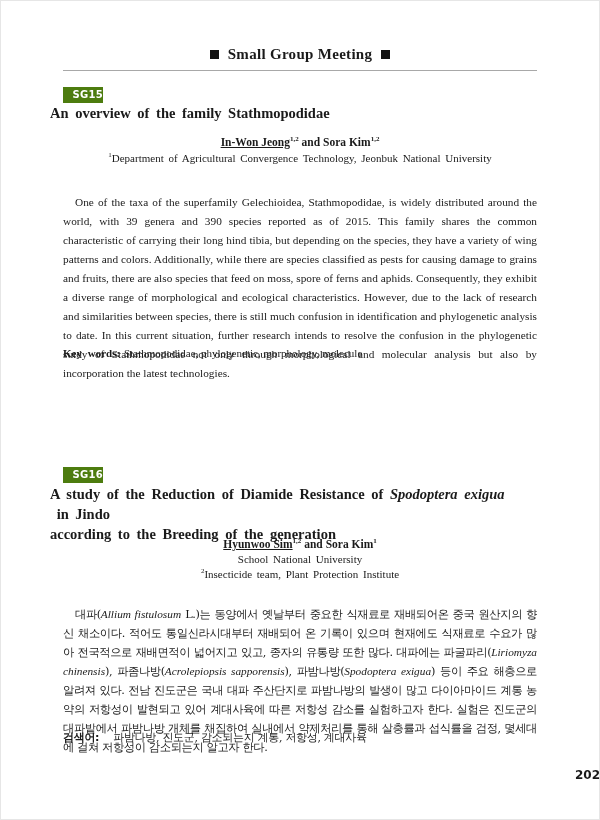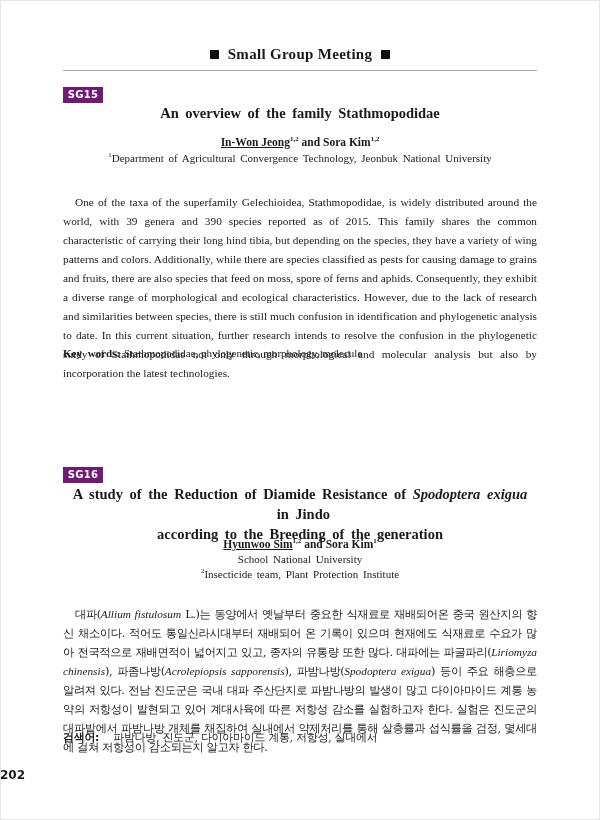--- a/index.html
+++ b/index.html
@@ -13,26 +13,26 @@
     }
     .running-header {
       position: absolute; top: 46px; left: 0; width: 600px; text-align: center;
       font-size: 15px; font-weight: bold; letter-spacing: 0.3px;
     }
     .running-header .sq { display: inline-block; width: 9px; height: 9px; background: #111; vertical-align: 0px; margin: 0 5px; }
     .header-rule {
       position: absolute; top: 70px; left: 63px; width: 474px; height: 1px; background: #a8a8a8;
     }
     .badge {
-      position: absolute; left: 63px; width: 40px; height: 16px; background: #701a75; color: #fff;
+      position: absolute; left: 63px; width: 40px; height: 16px; background: #4d7c0f; color: #fff;
       font-family: "DejaVu Sans", sans-serif; font-weight: bold; font-size: 10px;
-      text-align: center; line-height: 16px; letter-spacing: 0.3px;
+      text-align: right; line-height: 16px; letter-spacing: 0.3px;
     }
     .title {
-      position: absolute; left: 50px; width: 500px; text-align: center; font-weight: bold;
+      position: absolute; left: 50px; width: 500px; text-align: left; font-weight: bold;
       font-size: 14.5px; word-spacing: 3px; line-height: 20px;
     }
     .authors {
       position: absolute; left: 50px; width: 500px; text-align: center; font-weight: bold; font-size: 11.5px;
     }
     .authors .u { text-decoration: underline; }
     sup { font-size: 7px; vertical-align: 5px; line-height: 0; }
     .affil {
       position: absolute; left: 40px; width: 520px; text-align: center; font-size: 11px; line-height: 15px; word-spacing: 2px;
     }
@@ -43,21 +43,21 @@
     .keywords { position: absolute; left: 63px; width: 474px; font-size: 11px; }
     .keywords .lbl { font-weight: bold; word-spacing: 3px; margin-right: 4px; margin-top: 8px; }
     .kr-abstract {
       position: absolute; left: 63px; width: 474px; font-size: 11.3px; line-height: 19px; text-align: justify;
       text-indent: 12px; font-family: "DejaVu Serif", serif; letter-spacing: -0.4px;
     }
     .kr-abstract i { font-family: "Liberation Serif", serif; letter-spacing: 0; }
     .kr-keywords { position: absolute; left: 63px; width: 474px; font-size: 11px; font-family: "DejaVu Serif", serif; letter-spacing: -0.3px; }
     .kr-keywords .lbl { font-weight: bold; font-family: "DejaVu Sans", sans-serif; margin-right: 14px; }
     .page-number {
-      position: absolute; top: 768px; left: 0; width: 600px; text-align: left;
+      position: absolute; top: 768px; left: 0; width: 600px; text-align: right;
       font-family: "DejaVu Sans", sans-serif; font-size: 12px; font-weight: bold;
     }
   </style>
 </head>
 <body>
 
 <div class="page-border"></div>
 
 <div class="running-header">
   <span class="sq"></span>
@@ -88,16 +88,16 @@
 </div>
 <div class="authors" style="top:538px;">
   <span class="u">Hyunwoo Sim</span><sup>1,2</sup><span style="white-space:pre"> and </span><span>Sora Kim</span><sup>1</sup>
 </div>
 <div class="affil" style="top:552px;">
   <div>School National University</div>
   <div><sup>2</sup><span>Insecticide team, Plant Protection Institute</span></div>
 </div>
 <div class="kr-abstract" style="top:605px;"><span>대파(</span><i>Allium fistulosum</i><span> L.)는 동양에서 옛날부터 중요한 식재료로 재배되어온 중국 원산지의 향신 채소이다. 적어도 통일신라시대부터 재배되어 온 기록이 있으며 현재에도 식재료로 수요가 많아 전국적으로 재배면적이 넓어지고 있고, 종자의 유통량 또한 많다. 대파에는 파굴파리(</span><i>Liriomyza chinensis</i><span>), 파좀나방(</span><i>Acrolepiopsis sapporensis</i><span>), 파밤나방(</span><i>Spodoptera exigua</i><span>) 등이 주요 해충으로 알려져 있다. 전남 진도군은 국내 대파 주산단지로 파밤나방의 발생이 많고 다이아마이드 계통 농약의 저항성이 발현되고 있어 계대사육에 따른 저항성 감소를 실험하고자 한다. 실험은 진도군의 대파밭에서 파밤나방 개체를 채집하여 실내에서 약제처리를 통해 살충률과 섭식률을 검정, 몇세대에 걸쳐 저항성이 감소되는지 알고자 한다.</span></div>
 <div class="kr-keywords" style="top:730px;">
-  <span class="lbl">검색어:</span><span>파밤나방, 진도군, 다이아마이드 계통, 저항성, 실내에서</span>
+  <span class="lbl">검색어:</span><span>파밤나방, 진도군, 감소되는지 계통, 저항성, 계대사육</span>
 </div>
 
 <div class="page-number">202</div>
 
 </body></html>

